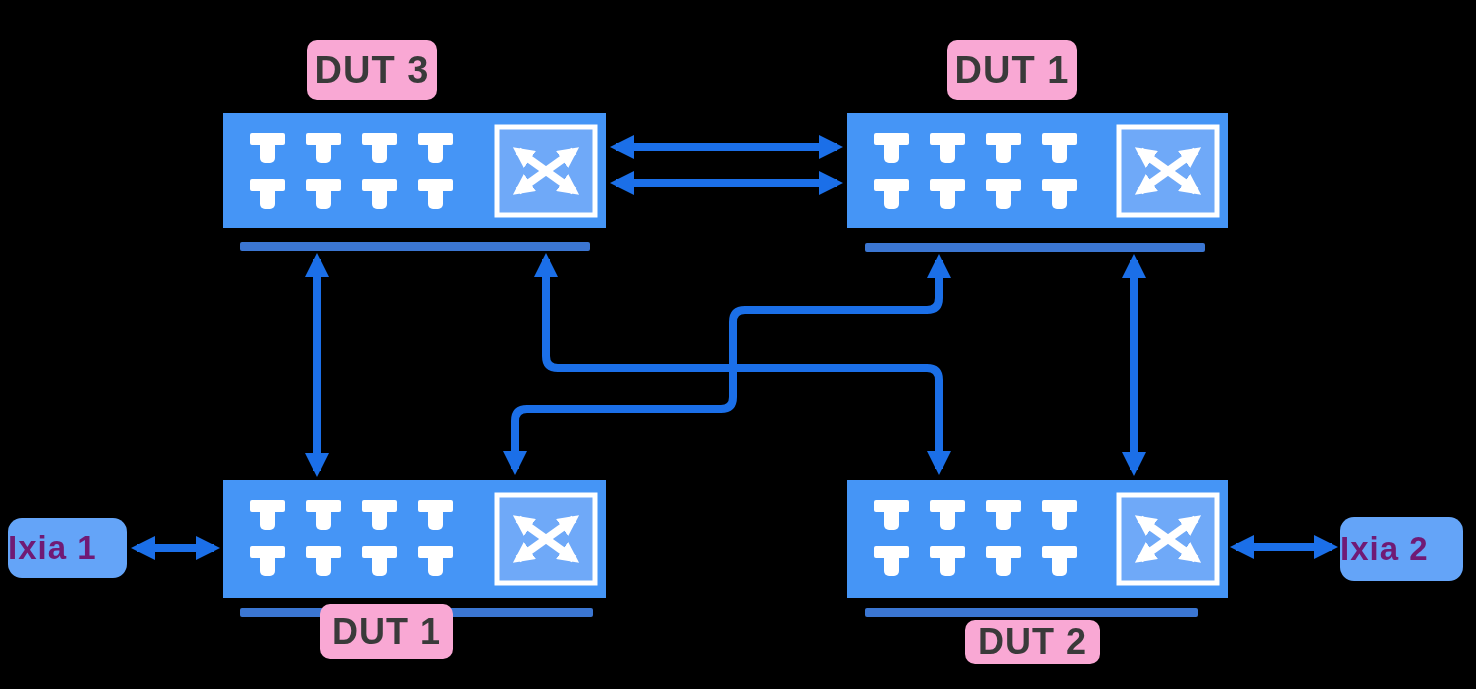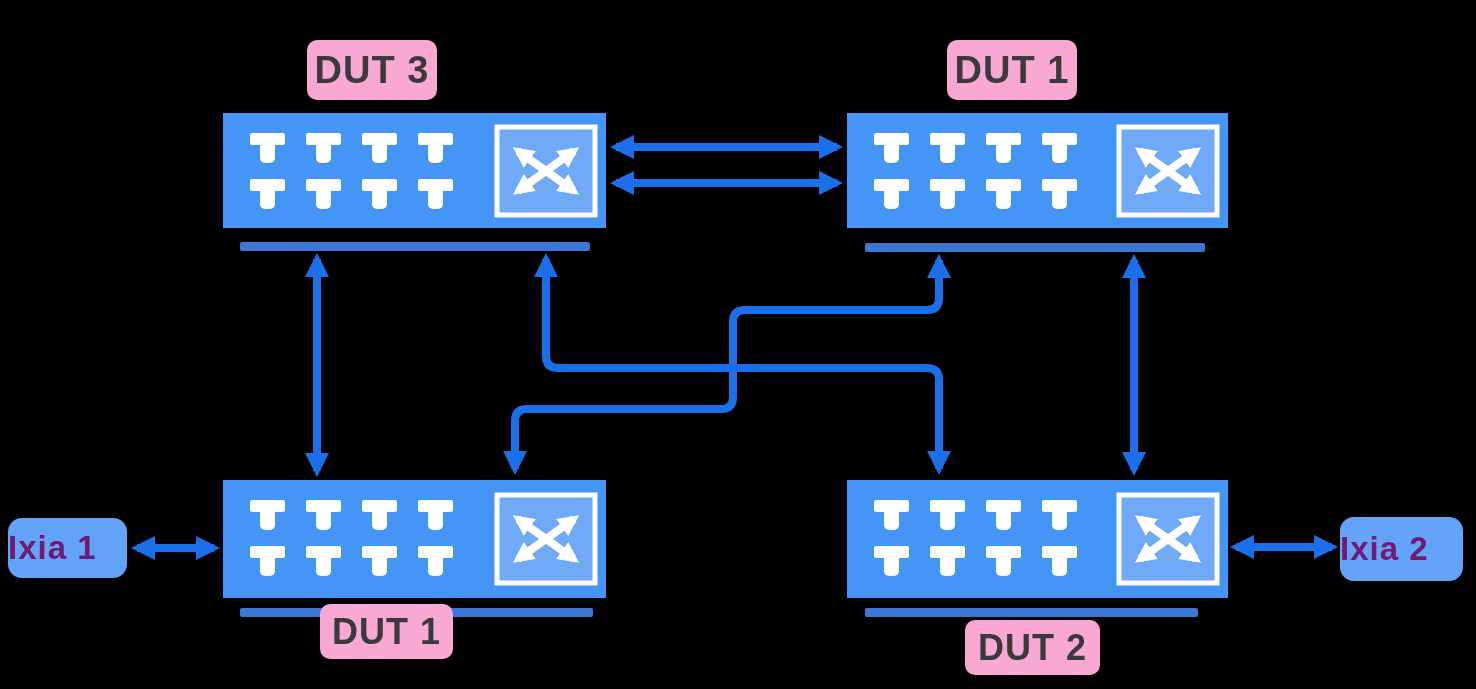--- a/index.html
+++ b/index.html
@@ -148,21 +148,21 @@
       <span class="port"></span>
       <span class="port"></span>
     </div>
     <svg class="xbar" width="104" height="94" viewBox="0 0 104 94">
       <rect x="3" y="3" width="98" height="88" fill="#6fa9f8" stroke="#fff" stroke-width="5"></rect>
       <path d="M 24,67 L 80,27" stroke="#fff" stroke-width="8" fill="none" marker-start="url(#ah-w)" marker-end="url(#ah-w)"></path>
       <path d="M 24,27 L 80,67" stroke="#fff" stroke-width="8" fill="none" marker-start="url(#ah-w)" marker-end="url(#ah-w)"></path>
     </svg>
   </div>
   <div class="ubar" style="left:865px;top:608px;width:333px"></div>
-  <div class="plate small" style="left:965px;top:620px;width:135px;height:55px">
+  <div class="plate small" style="left:965px;top:620px;width:135px;height:44px">
     <span>DUT 2</span>
   </div>
 
   <div class="ixia" style="left:8px;top:518px;width:119px;height:60px">
     <span>Ixia 1</span>
   </div>
   <div class="ixia" style="left:1340px;top:517px;width:123px;height:64px">
     <span>Ixia 2</span>
   </div>
 

